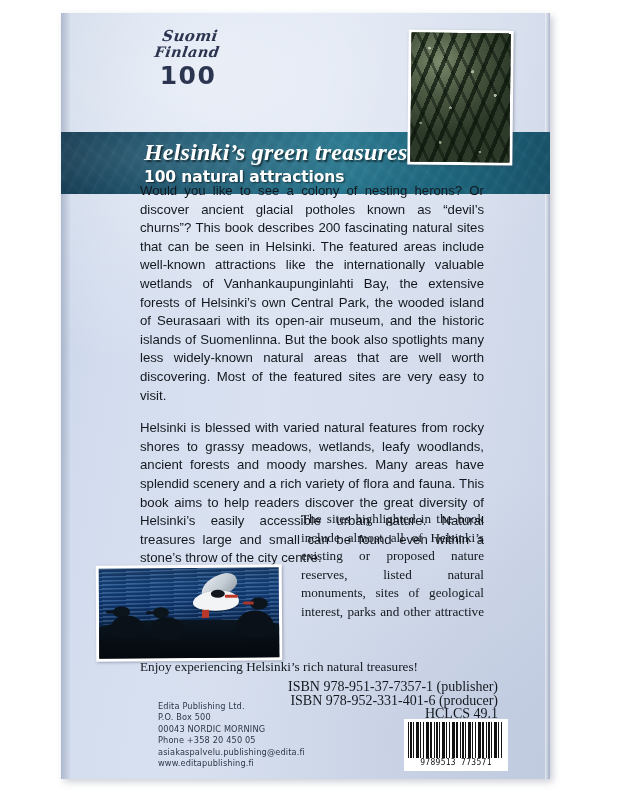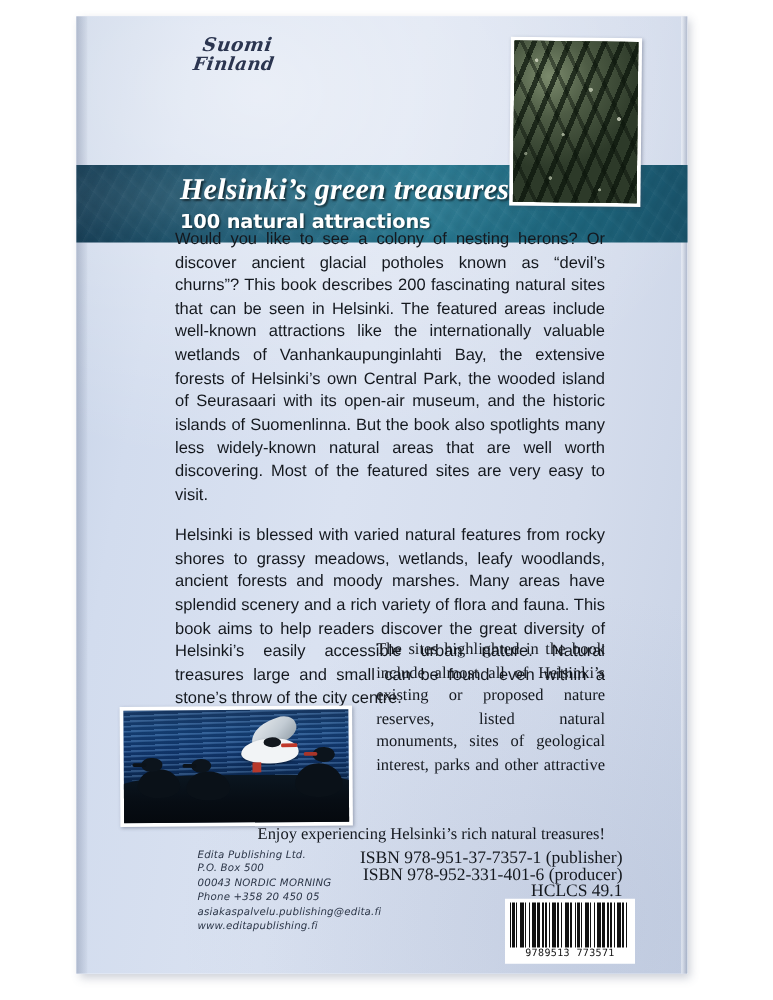--- a/index.html
+++ b/index.html
@@ -305,34 +305,33 @@
     float: left;
     width: 161px;
     height: 98px;
     shape-outside: margin-box;
     margin: 0;
   }
   #copy-lower p { margin: 0 0 14px 0; }
   #copy-closing {
     margin-top: 18px !important;
     margin-bottom: 0 !important;
-    text-align: right;
+    text-align: left;
   }
 
   
   #publisher {
     position: absolute;
     left: 97px;
-    top: 665px;
+    top: 688px;
     color: #2c3648;
     font-family: "DejaVu Sans", sans-serif;
     font-size: 8.2px;
     line-height: 11.4px;
     letter-spacing: 0.15px;
-    font-style: italic;
   }
   #publisher div { white-space: nowrap; }
 
   
   #isbn {
     position: absolute;
     right: 52px;
     top: 667px;
     text-align: right;
     color: #14181e;
@@ -383,20 +382,21 @@
 <div id="page">
 
   <div id="book">
     <div id="book-sheen"></div>
     <div id="spine-shade"></div>
     <div id="fore-edge"></div>
 
     <div id="logo">
       <span class="logo-script l1">Suomi</span>
       <span class="logo-script l2">Finland</span>
+      <span class="logo-100">100</span>
     </div>
 
     <div id="banner">
       <div id="banner-texture"></div>
       <div id="banner-text">
         <div id="title-main">Helsinki’s green treasures</div>
         <div id="title-sub">100 natural attractions</div>
       </div>
     </div>
 

